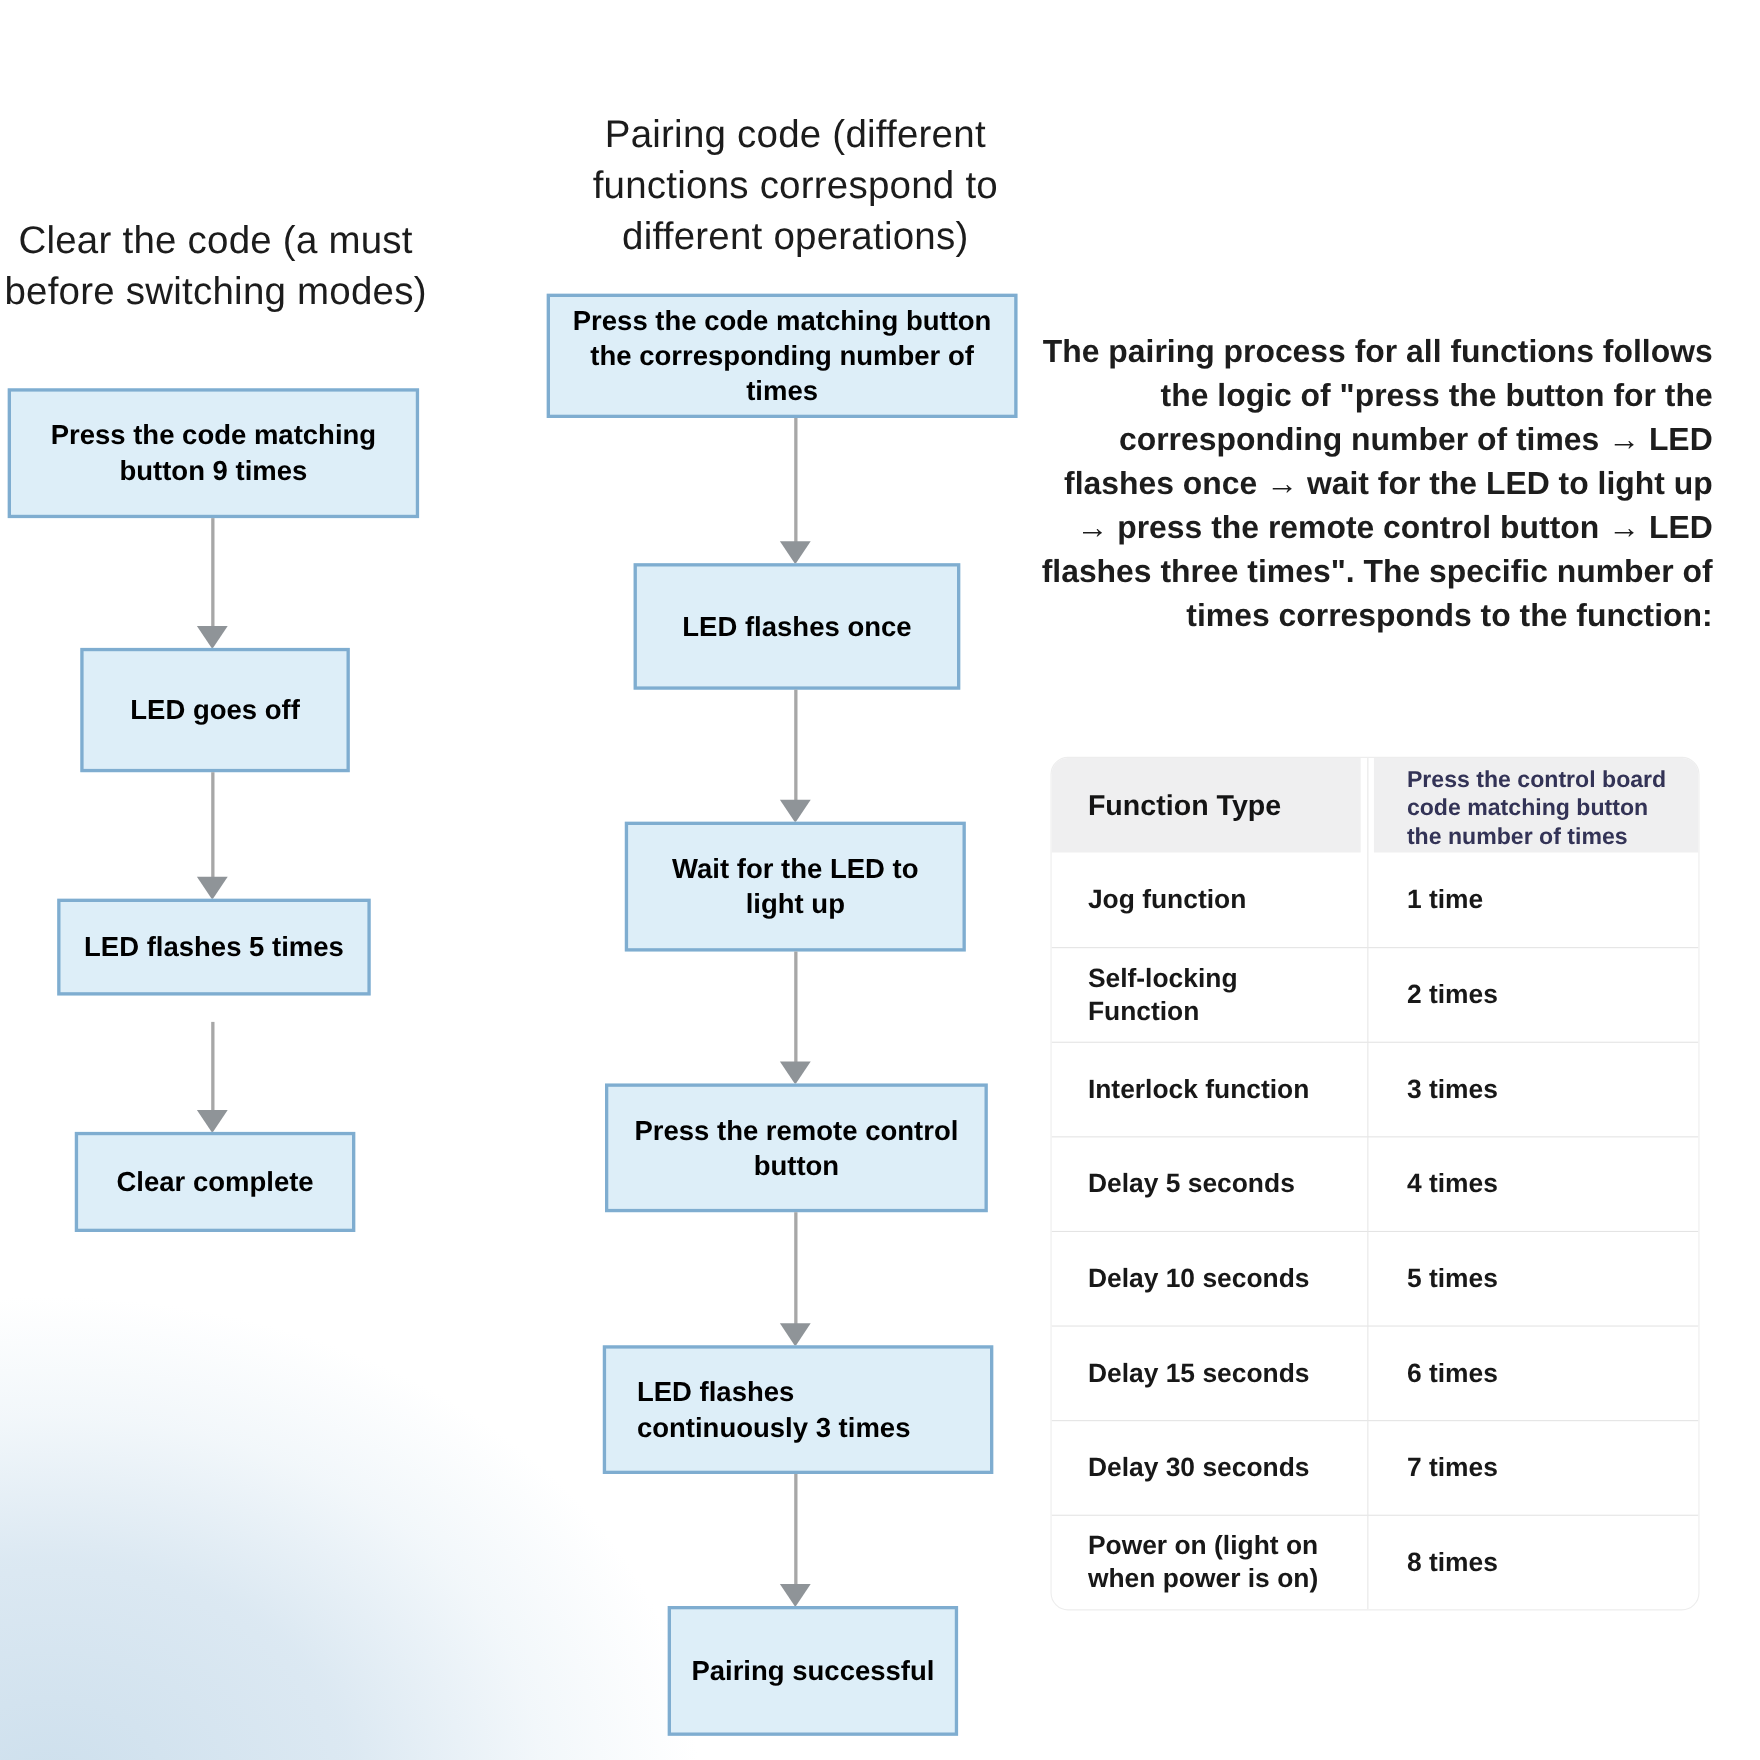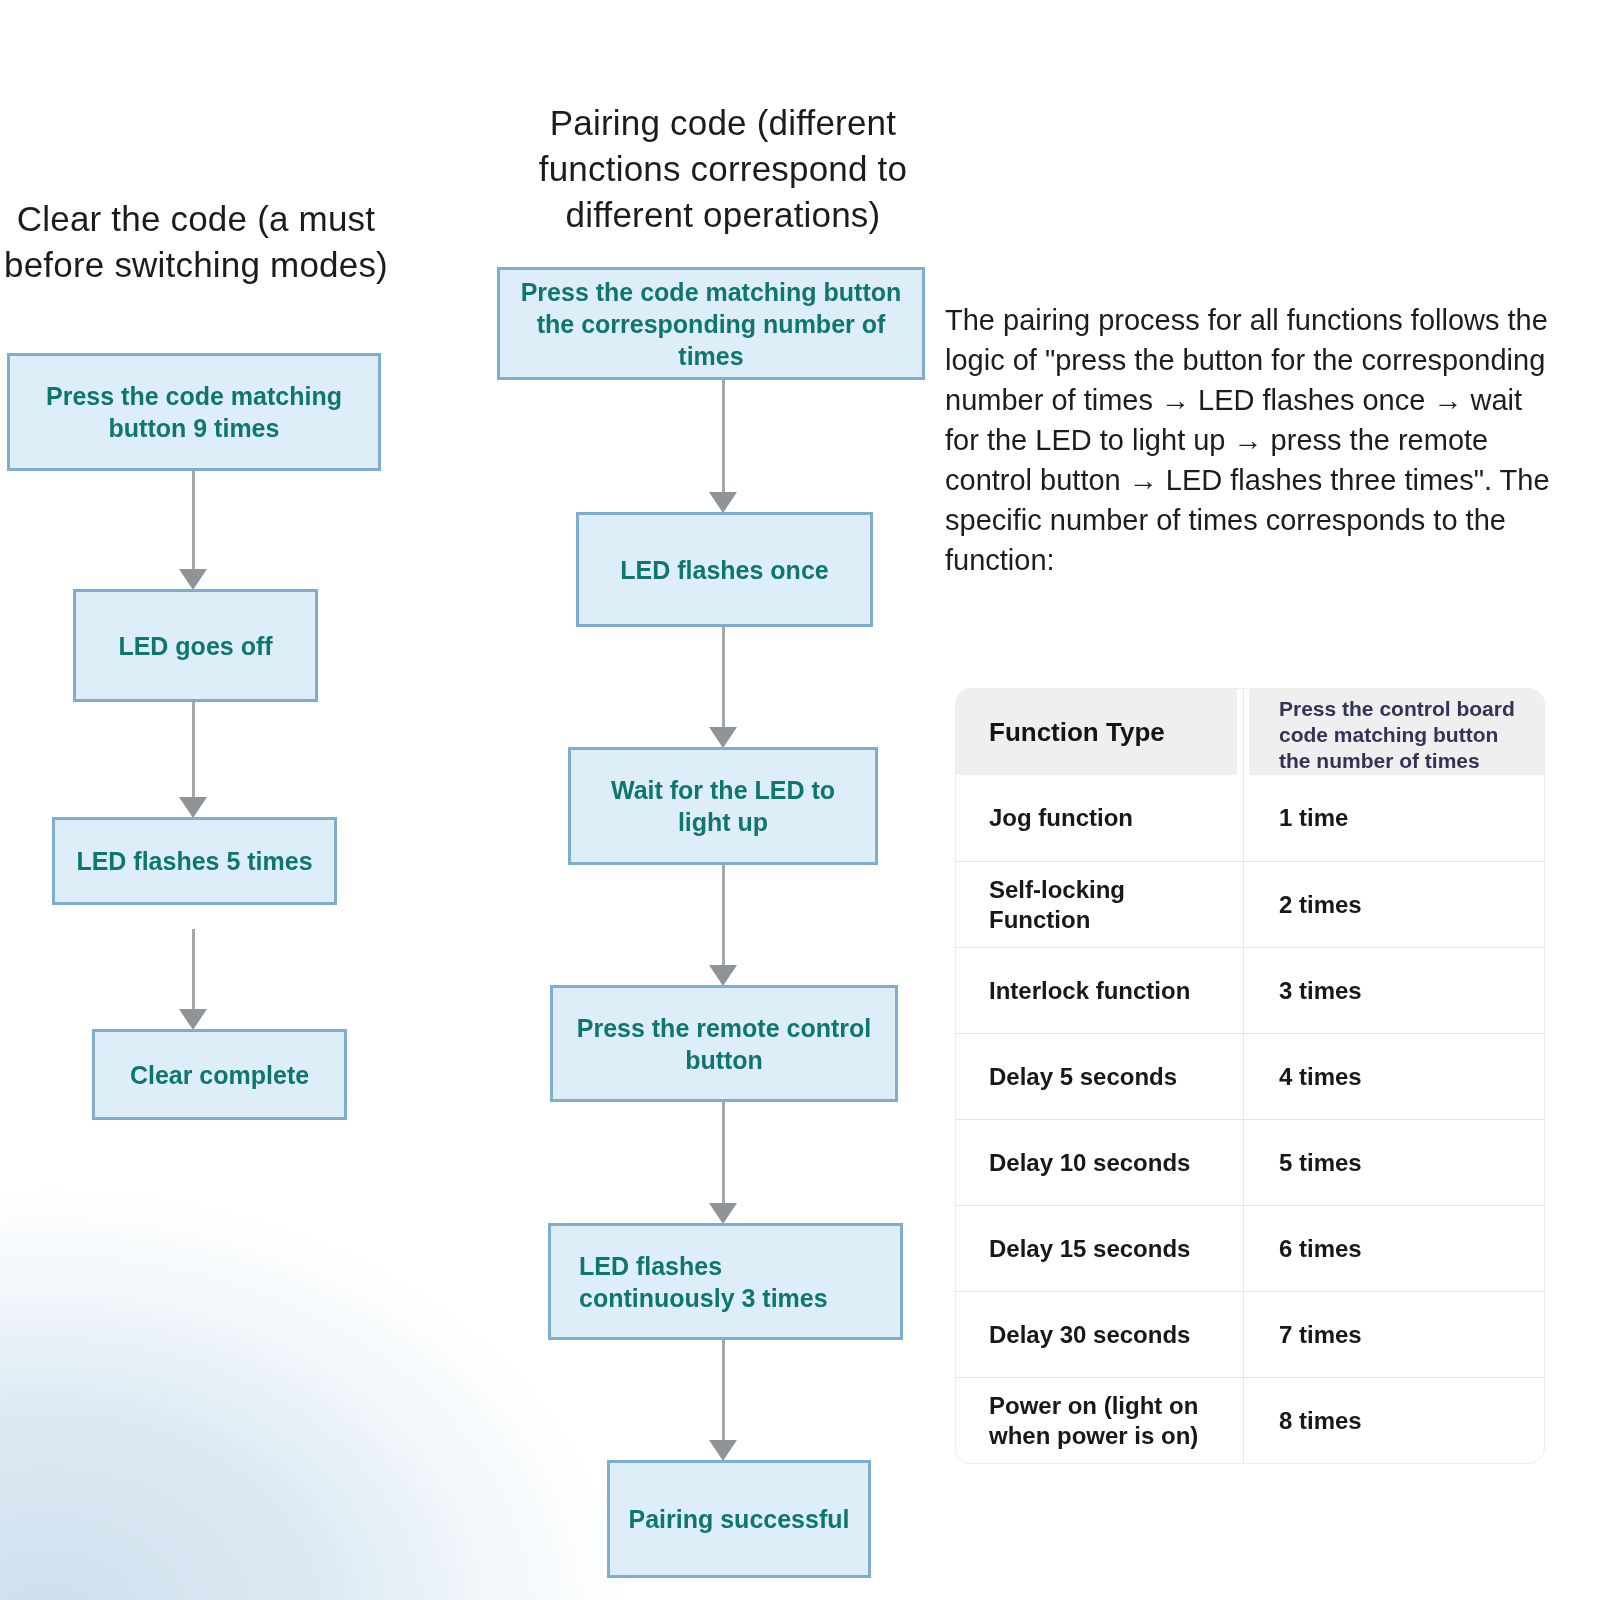--- a/index.html
+++ b/index.html
@@ -20,27 +20,27 @@
     position:absolute;text-align:center;font-size:35px;line-height:46px;
     font-weight:400;color:#1c1c1c;letter-spacing:0.2px;
   }
   .left-title{left:0;top:196px;width:392px;}
   .mid-title{left:478px;top:100px;width:490px;}
   .fbox{
     position:absolute;box-sizing:border-box;
     background:#ddeef8;border:3px solid #7fadd0;
     display:flex;align-items:center;justify-content:center;
     text-align:center;font-weight:700;font-size:25px;line-height:32px;
-    color:#0f766e;padding:4px 14px;
+    color:#000000;padding:4px 14px;
   }
   .fbox.align-left{justify-content:flex-start;text-align:left;padding-left:28px;padding-right:60px;}
   .lbox1{left:7px;top:353px;width:374px;height:118px;}
   .lbox2{left:73px;top:589px;width:245px;height:113px;}
   .lbox3{left:52px;top:817px;width:285px;height:88px;}
-  .lbox4{left:68px;top:1029px;width:255px;height:91px;margin-left:24px;}
+  .lbox4{left:68px;top:1029px;width:255px;height:91px;}
   .mbox1{left:497px;top:267px;width:428px;height:113px;}
   .mbox2{left:576px;top:512px;width:297px;height:115px;}
   .mbox3{left:568px;top:747px;width:310px;height:118px;}
   .mbox4{left:550px;top:985px;width:348px;height:117px;}
   .mbox5{left:548px;top:1223px;width:355px;height:117px;}
   .mbox6{left:607px;top:1460px;width:264px;height:118px;}
   .aline{position:absolute;width:3px;background:#a7a7a7;}
   .ahead{
     position:absolute;width:0;height:0;
     border-left:14px solid transparent;border-right:14px solid transparent;
@@ -51,21 +51,21 @@
   .la2l{left:192px;top:702px;height:97px;}  .la2h{left:179px;top:797px;}
   .la3l{left:192px;top:929px;height:82px;}  .la3h{left:179px;top:1009px;}
   
   .ma1l{left:722px;top:380px;height:114px;} .ma1h{left:709px;top:492px;}
   .ma2l{left:722px;top:627px;height:102px;} .ma2h{left:709px;top:727px;}
   .ma3l{left:722px;top:865px;height:102px;} .ma3h{left:709px;top:965px;}
   .ma4l{left:722px;top:1102px;height:103px;}.ma4h{left:709px;top:1203px;}
   .ma5l{left:722px;top:1340px;height:102px;}.ma5h{left:709px;top:1440px;}
   .paragraph{
     position:absolute;left:945px;top:300px;width:612px;
-    text-align:left;font-size:29px;line-height:40px;font-weight:400;color:#1d1d1d;
+    text-align:right;font-size:29px;line-height:40px;font-weight:700;color:#1d1d1d;
   }
   .ftable{
     position:absolute;left:955px;top:688px;width:590px;height:776px;
     background:#ffffff;border:1px solid #ededed;border-radius:16px;
     overflow:hidden;box-sizing:border-box;
   }
   .thead{position:relative;height:86px;}
   .th1{
     position:absolute;left:0;top:0;width:281px;height:86px;background:#efeff0;
     display:flex;align-items:center;box-sizing:border-box;padding-left:33px;

